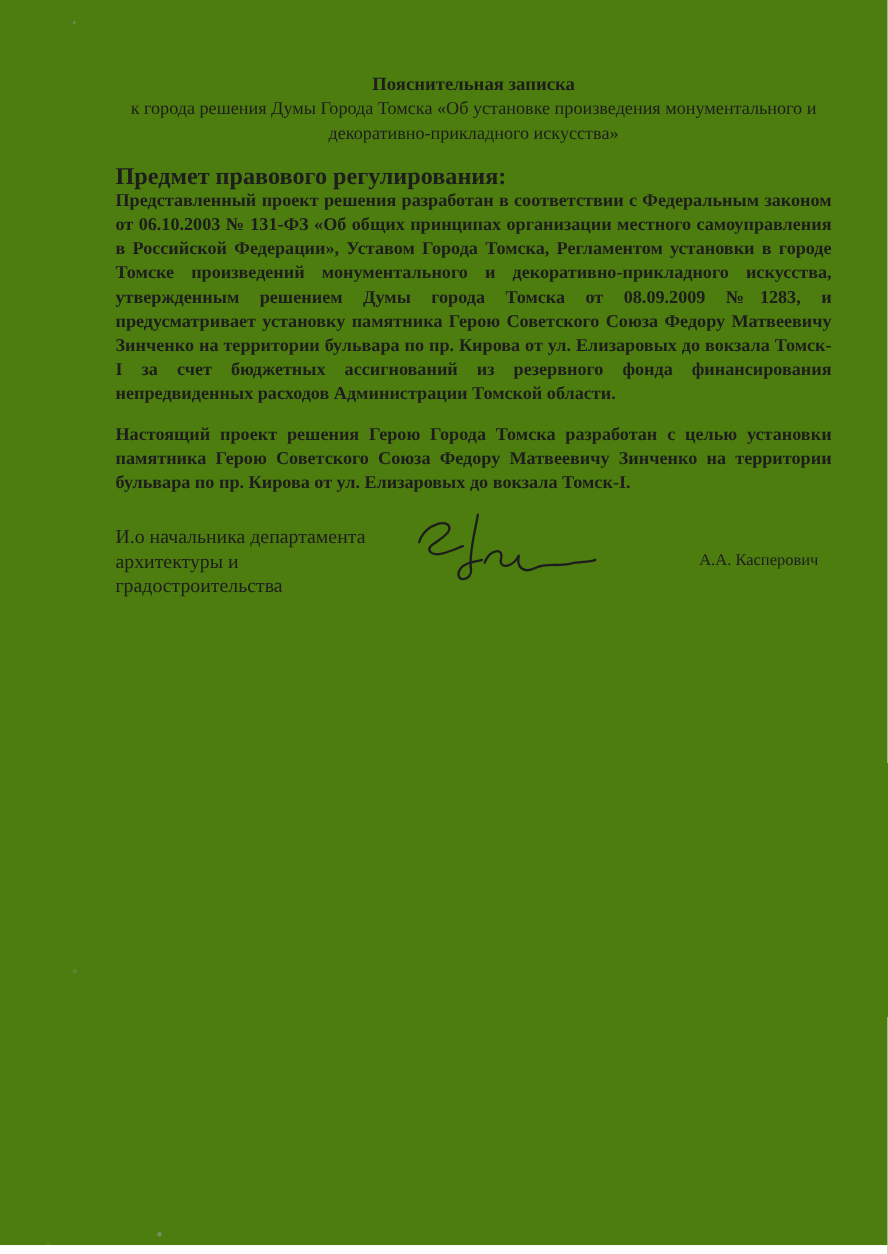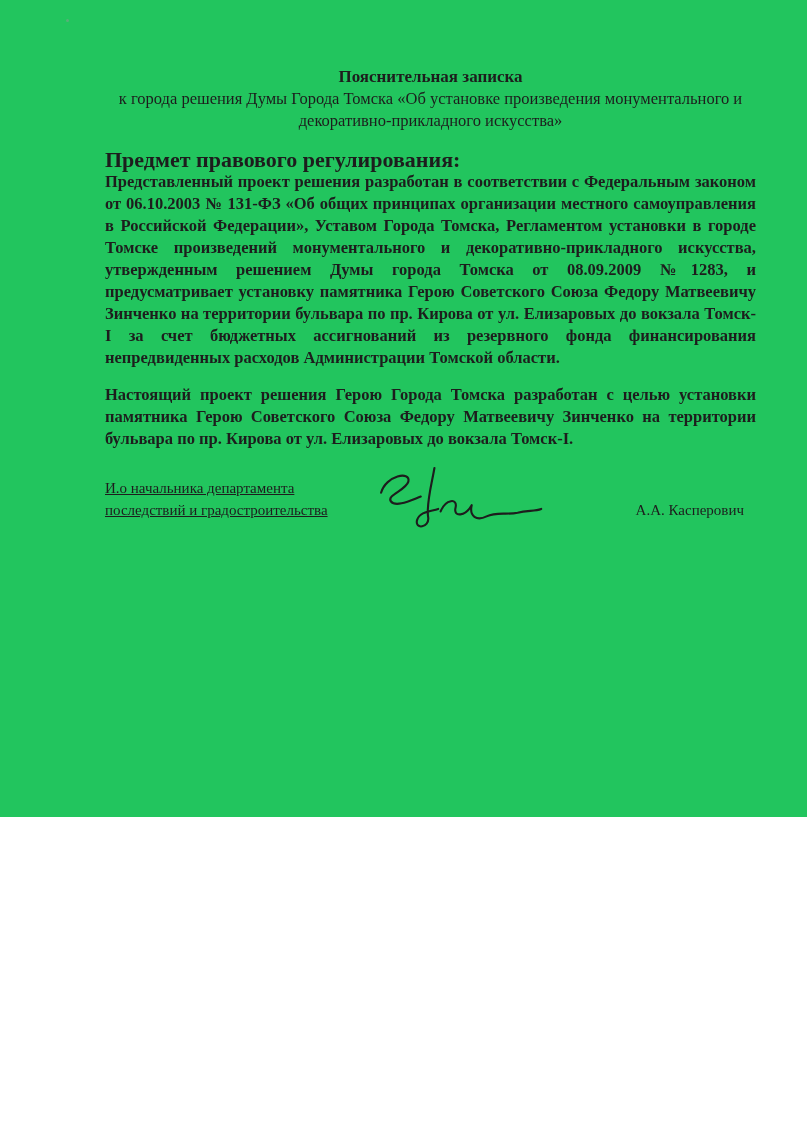--- a/index.html
+++ b/index.html
@@ -3,22 +3,22 @@
 <meta charset="utf-8">
 <style>
   html, body {
     margin: 0;
     padding: 0;
     background: #ffffff;
   }
   .page {
     position: relative;
     width: 807px;
-    height: 817px;
-    background: #22c55e;
+    height: 1132px;
+    background: #4d7c0f;
     overflow: hidden;
     font-family: "Liberation Serif", "DejaVu Serif", serif;
     color: #1d1d1d;
   }
   .content {
     position: absolute;
     left: 105px;
     top: 66px;
     width: 651px;
   }
@@ -52,24 +52,23 @@
     margin: 0;
     font-weight: bold;
   }
   .signature-row {
     margin-top: 27px;
     display: flex;
     align-items: flex-start;
     position: relative;
   }
   .signature-position {
-    font-size: 15px;
+    font-size: 18px;
     line-height: 22px;
     width: 268px;
-    text-decoration: underline;
   }
   .signature-scrawl {
     position: absolute;
     left: 268px;
     top: -14px;
     width: 175px;
     height: 72px;
   }
   .signature-name {
     margin-left: auto;
@@ -114,21 +113,21 @@
     <div class="section">
       <p class="section-body">Настоящий проект решения Герою Города Томска разработан с целью установки памятника Герою Советского Союза Федору Матвеевичу Зинченко на территории бульвара по пр. Кирова от ул. Елизаровых до вокзала Томск-I.</p>
     </div>
 
     <div class="section">
     </div>
 
     <div class="signature-row">
       <div class="signature-position">
         <div>И.о начальника департамента</div>
-        <div>последствий и градостроительства</div>
+        <div>архитектуры и градостроительства</div>
       </div>
 
       <svg class="signature-scrawl" viewBox="0 0 140 58" fill="none" stroke="#1d1d1d" stroke-width="1.7" stroke-linecap="round" stroke-linejoin="round">
         <path d="M6 24 C10 10, 30 6, 28 15 C26 22, 10 26, 14 31 C18 36, 30 30, 38 27"></path>
         <path d="M49 4 C47 16, 42 34, 44 44 C45 52, 33 54, 35 46 C37 39, 46 39, 52 37"></path>
         <path d="M54 39 C58 29, 68 28, 66 36 C64 44, 74 43, 79 34 C77 43, 83 47, 91 43 C99 39, 107 42, 116 40 C124 38, 130 39, 135 37"></path>
       </svg>
 
       <span class="signature-name">А.А. Касперович</span>
     </div>

